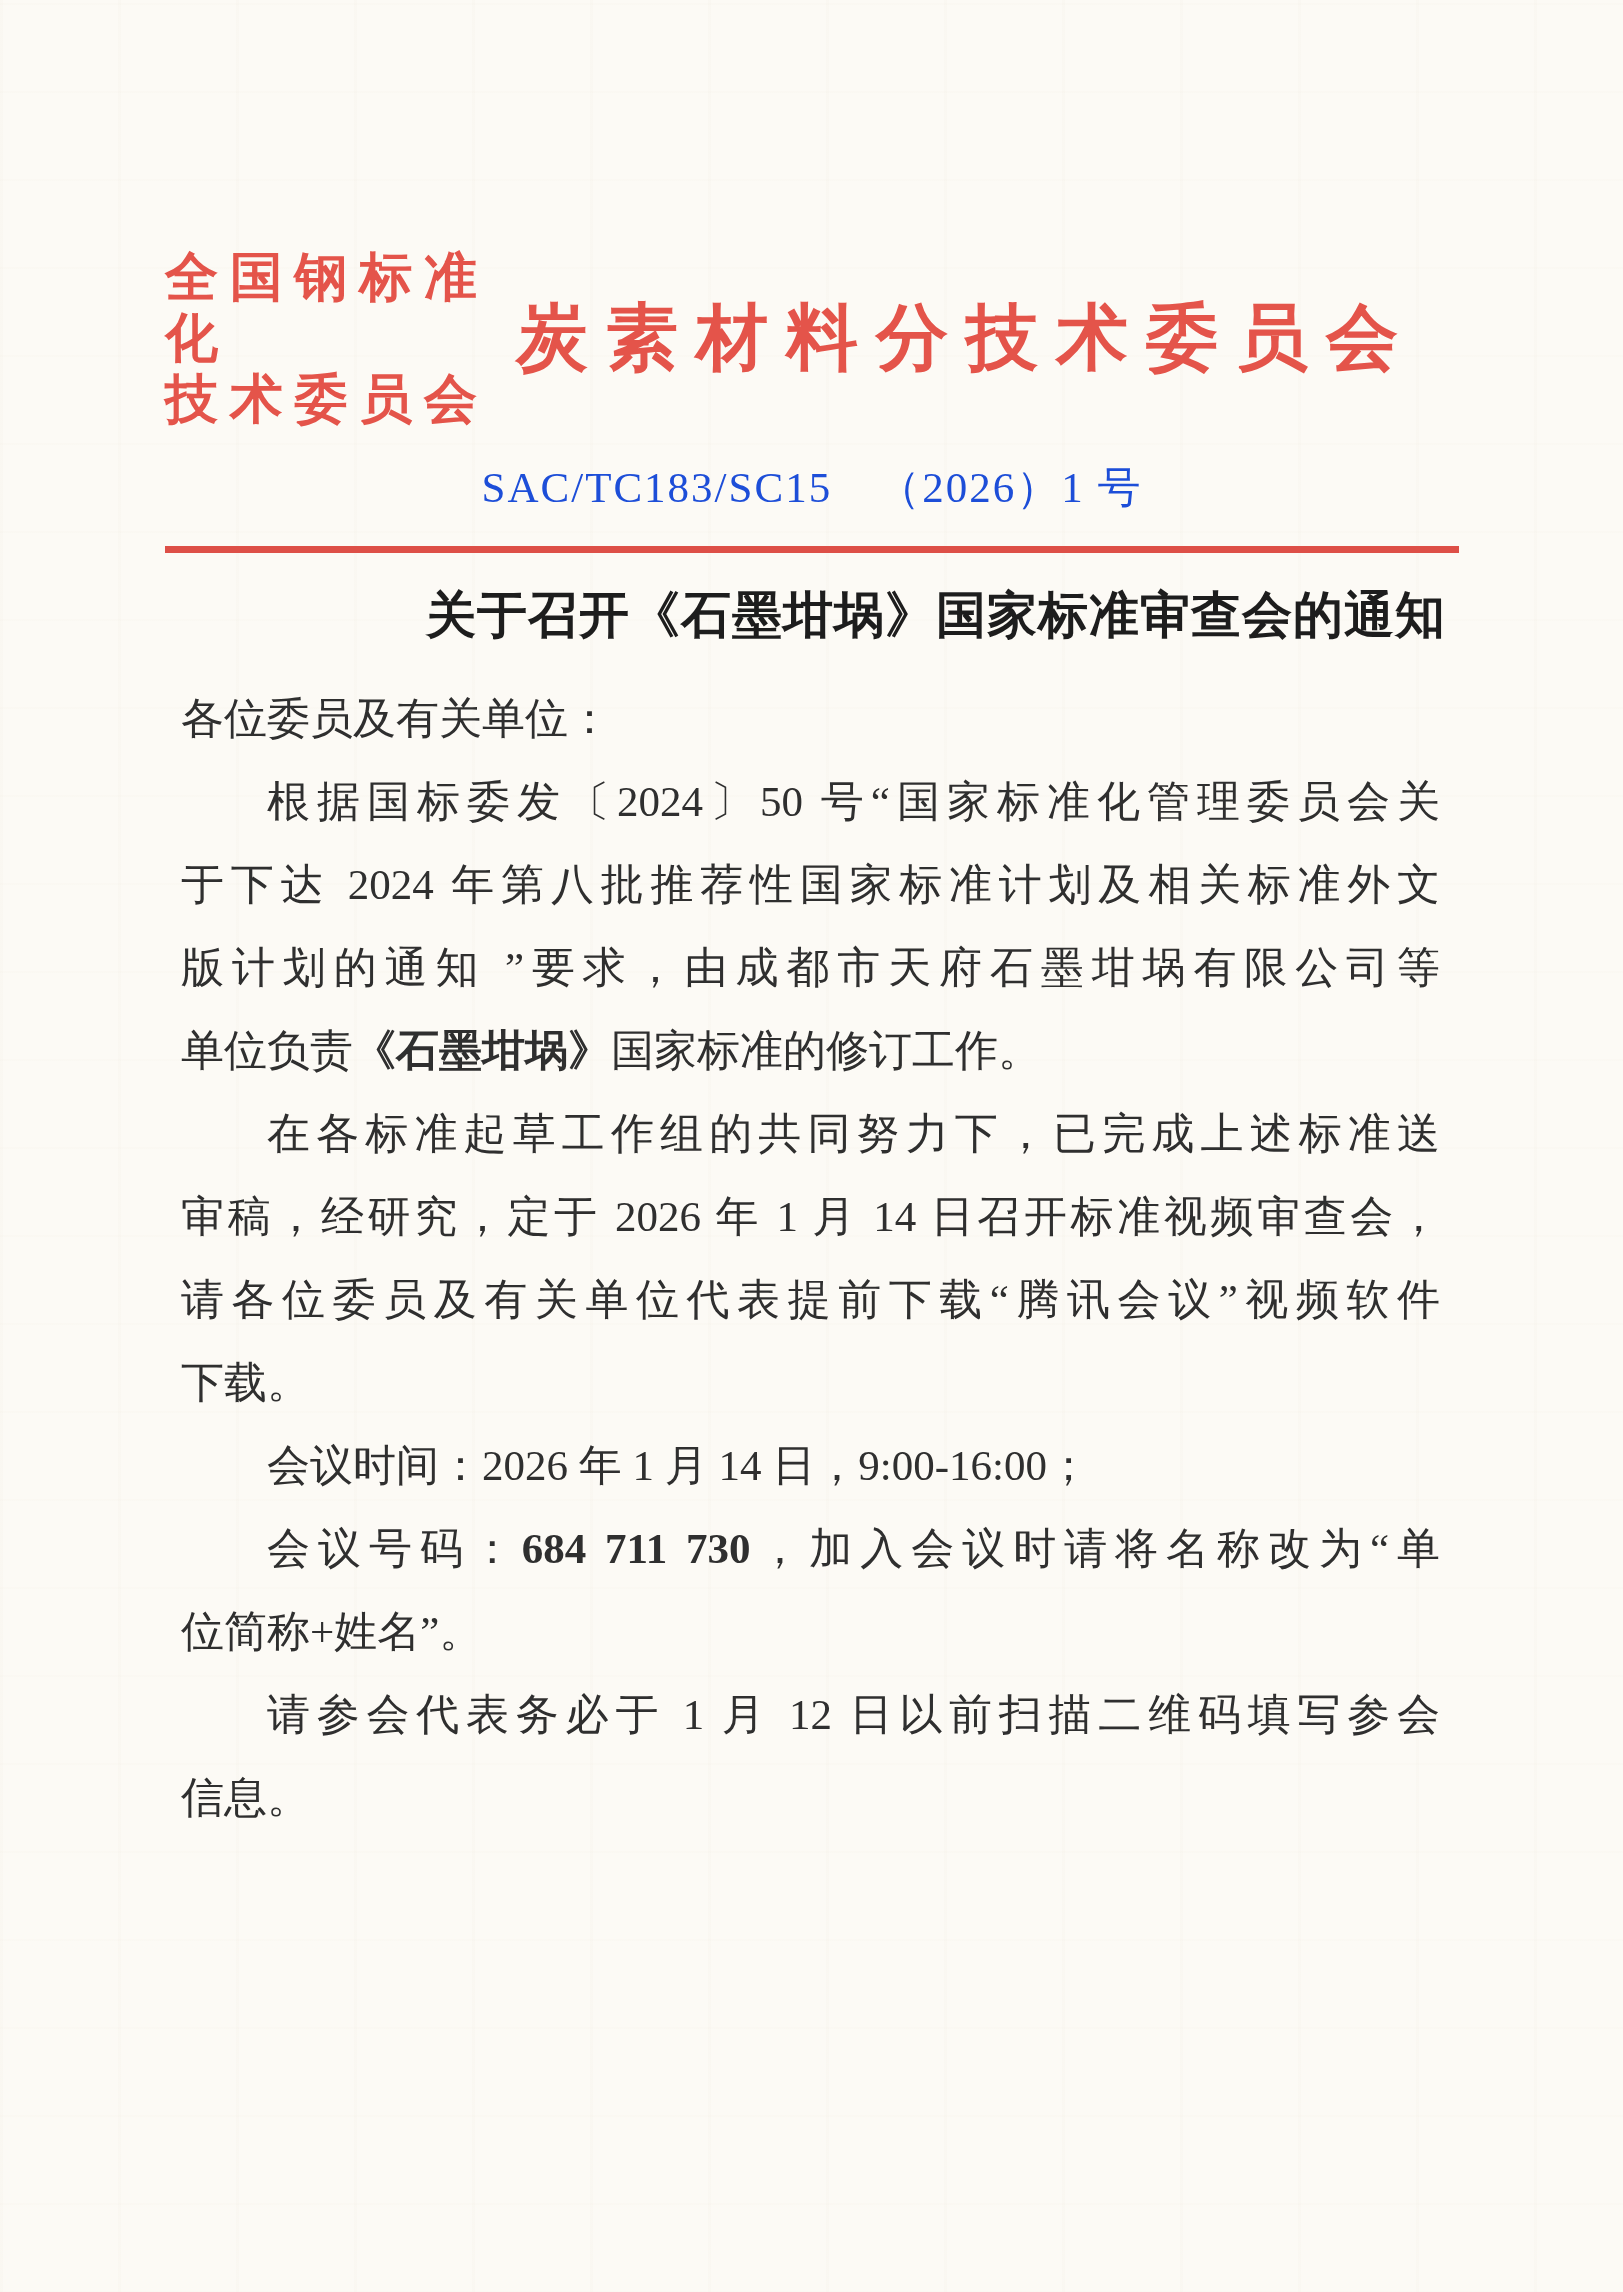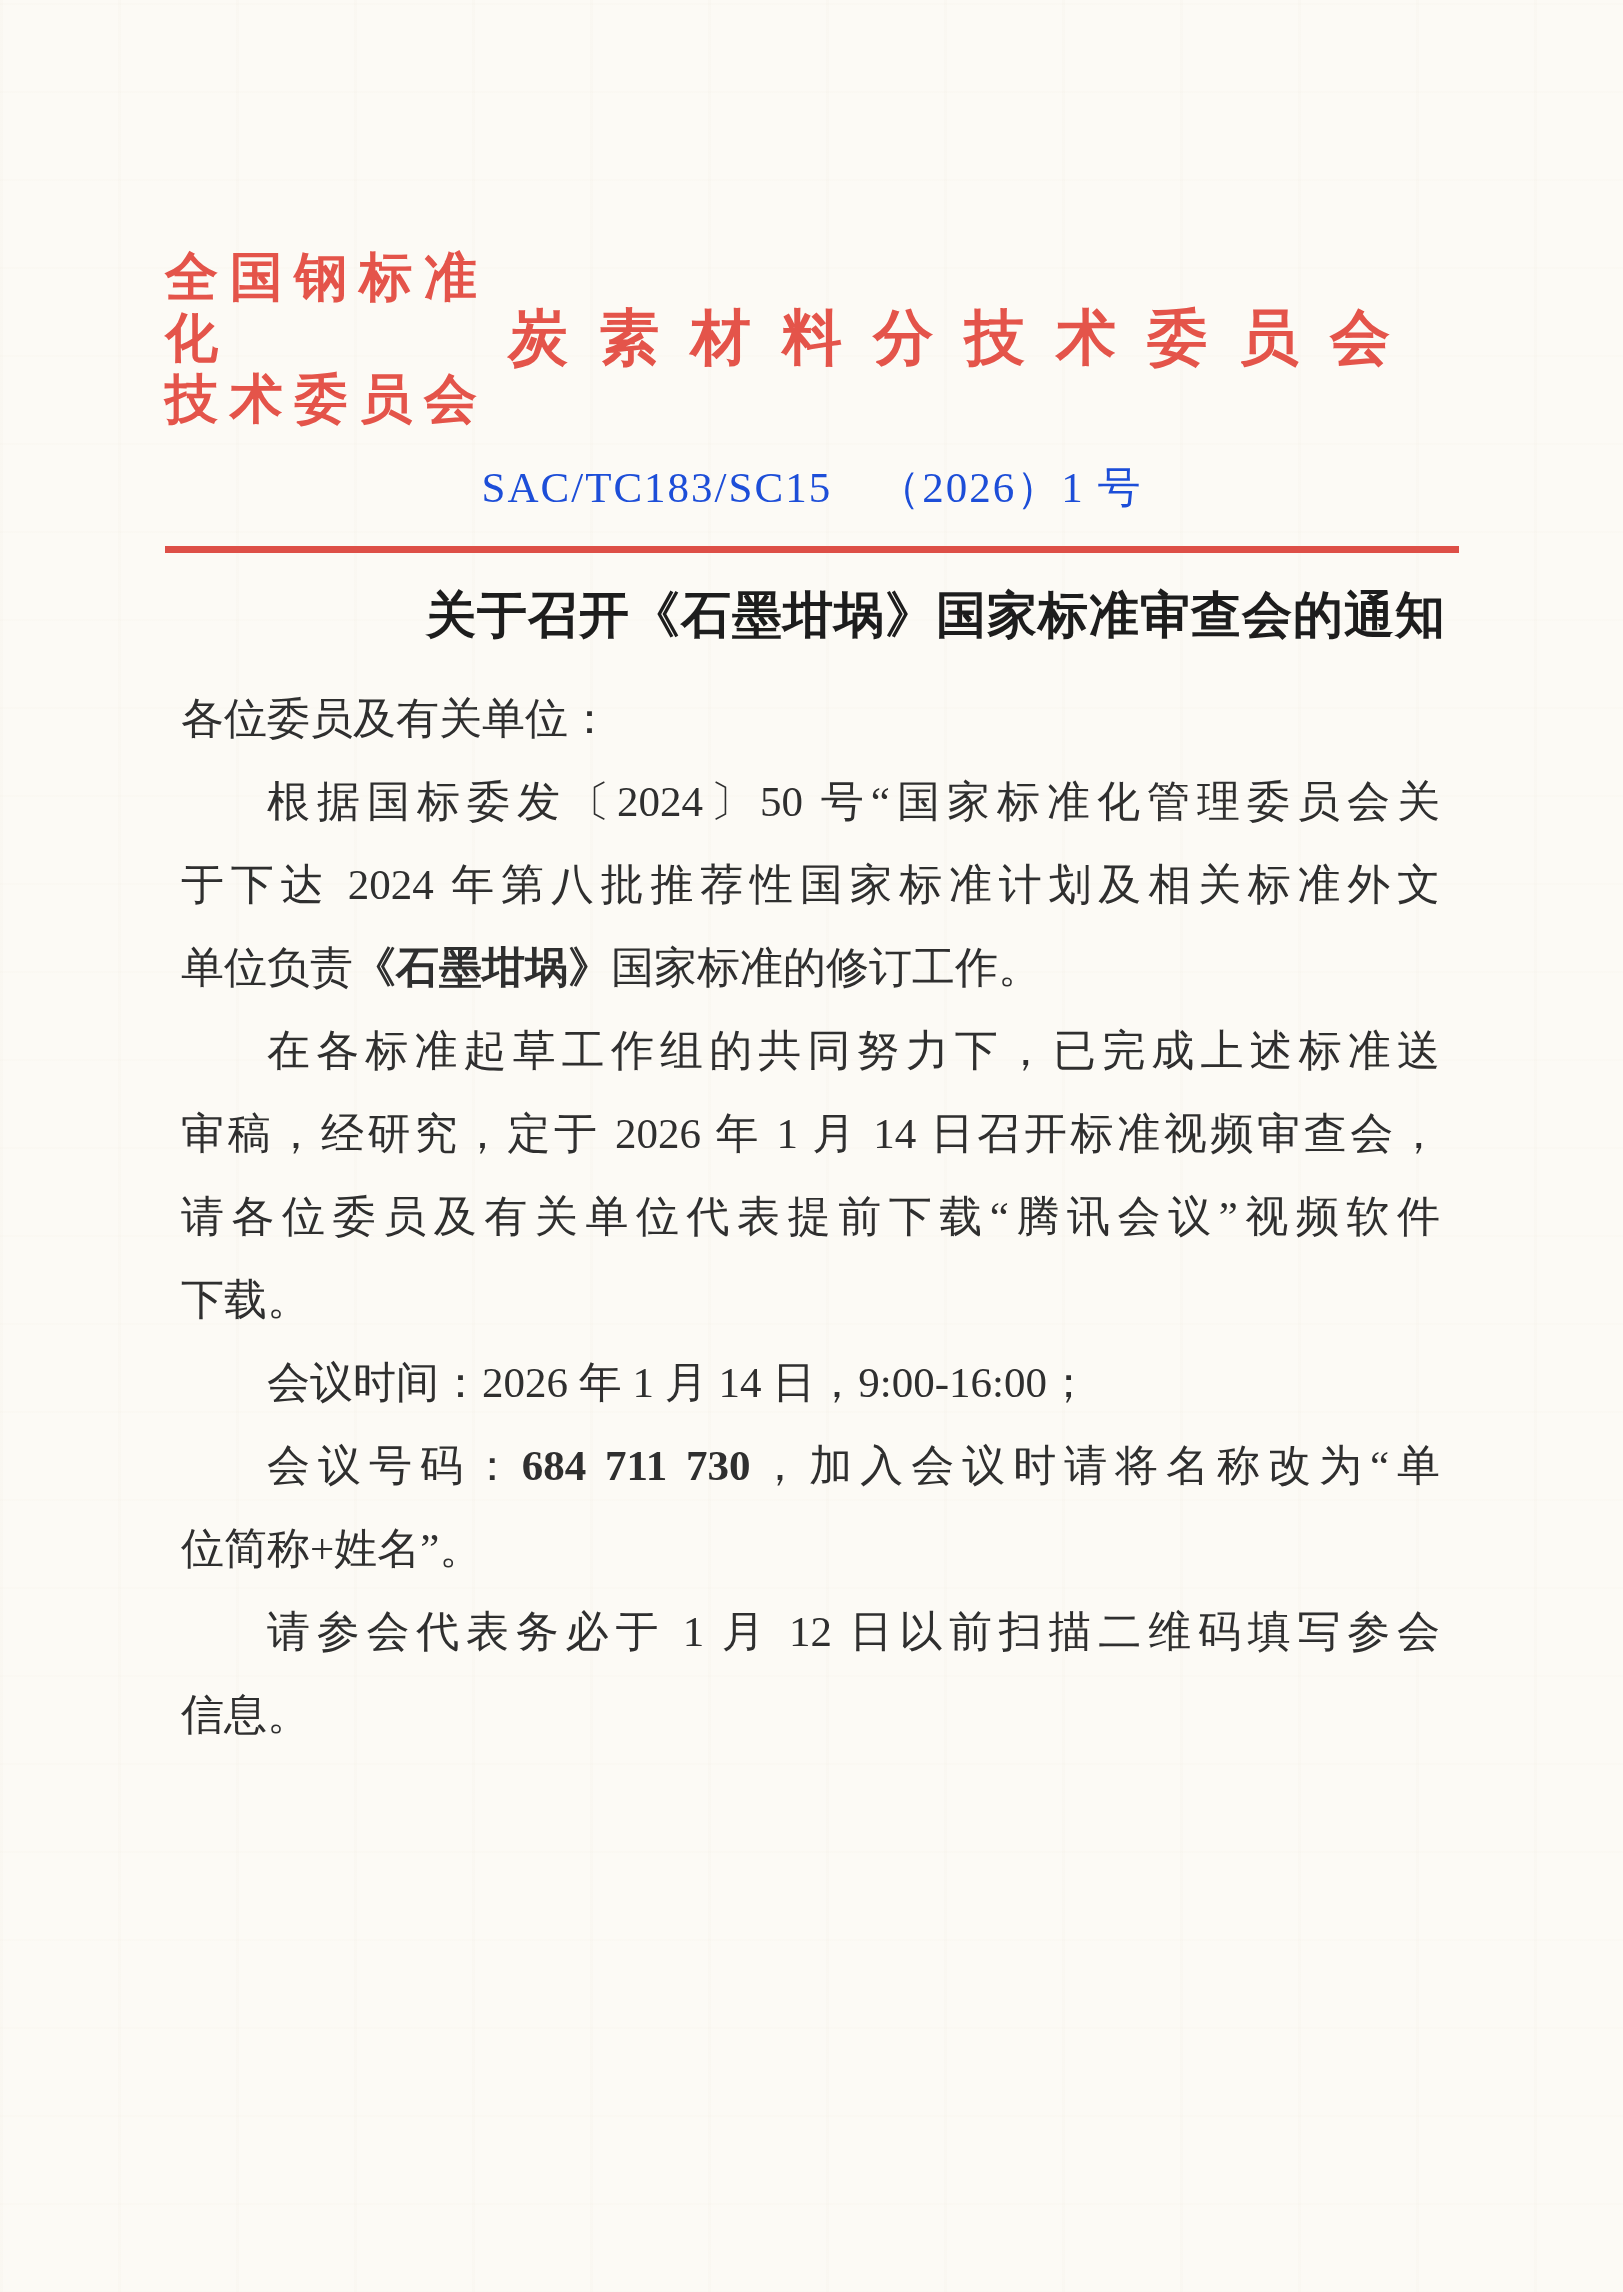--- a/index.html
+++ b/index.html
@@ -32,23 +32,23 @@
   }
   .org-small{
     width:312px;
     color:var(--red);font-weight:bold;
   }
   .org-small .hline{
     font-size:53px;line-height:61px;
     text-align:justify;text-align-last:justify;
   }
   .org-large{
-    width:882px;margin-left:31px;
+    width:882px;margin-left:39px;
     color:var(--red);font-weight:bold;
-    font-size:60px;line-height:1.05;
+    font-size:72px;line-height:1.05;
     text-align:justify;text-align-last:justify;
     white-space:nowrap;
   }
 
   .doc-number{
     position:absolute;top:459px;left:165px;width:1294px;
     text-align:center;
     font-size:43px;letter-spacing:2px;
     color:#1d4ed8;
   }
@@ -94,20 +94,21 @@
 <div class="doc-number">SAC/TC183/SC15　（2026）1 号</div>
 
 <div class="red-rule"></div>
 
 <div class="doc-title">关于召开《石墨坩埚》国家标准审查会的通知</div>
 
 <div class="body-text">
     <div class="line"><span class="">各位委员及有关单位：</span></div>
     <div class="line indent fill"><span class="">根据国标委发〔2024〕50 号“国家标准化管理委员会关</span></div>
     <div class="line fill"><span class="">于下达 2024 年第八批推荐性国家标准计划及相关标准外文</span></div>
+    <div class="line fill"><span class="">版计划的通知 ”要求，由成都市天府石墨坩埚有限公司等</span></div>
     <div class="line"><span class="">单位负责</span><span class="seg-bold">《石墨坩埚》</span><span class="">国家标准的修订工作。</span></div>
     <div class="line indent fill"><span class="">在各标准起草工作组的共同努力下，已完成上述标准送</span></div>
     <div class="line fill"><span class="">审稿，经研究，定于 2026 年 1 月 14 日召开标准视频审查会，</span></div>
     <div class="line fill"><span class="">请各位委员及有关单位代表提前下载“腾讯会议”视频软件</span></div>
     <div class="line"><span class="">下载。</span></div>
     <div class="line indent"><span class="">会议时间：2026 年 1 月 14 日，9:00-16:00；</span></div>
     <div class="line indent fill"><span class="">会议号码：</span><span class="seg-bold">684 711 730</span><span class="">，加入会议时请将名称改为“单</span></div>
     <div class="line"><span class="">位简称+姓名”。</span></div>
     <div class="line indent fill"><span class="">请参会代表务必于 1 月 12 日以前扫描二维码填写参会</span></div>
     <div class="line"><span class="">信息。</span></div>

